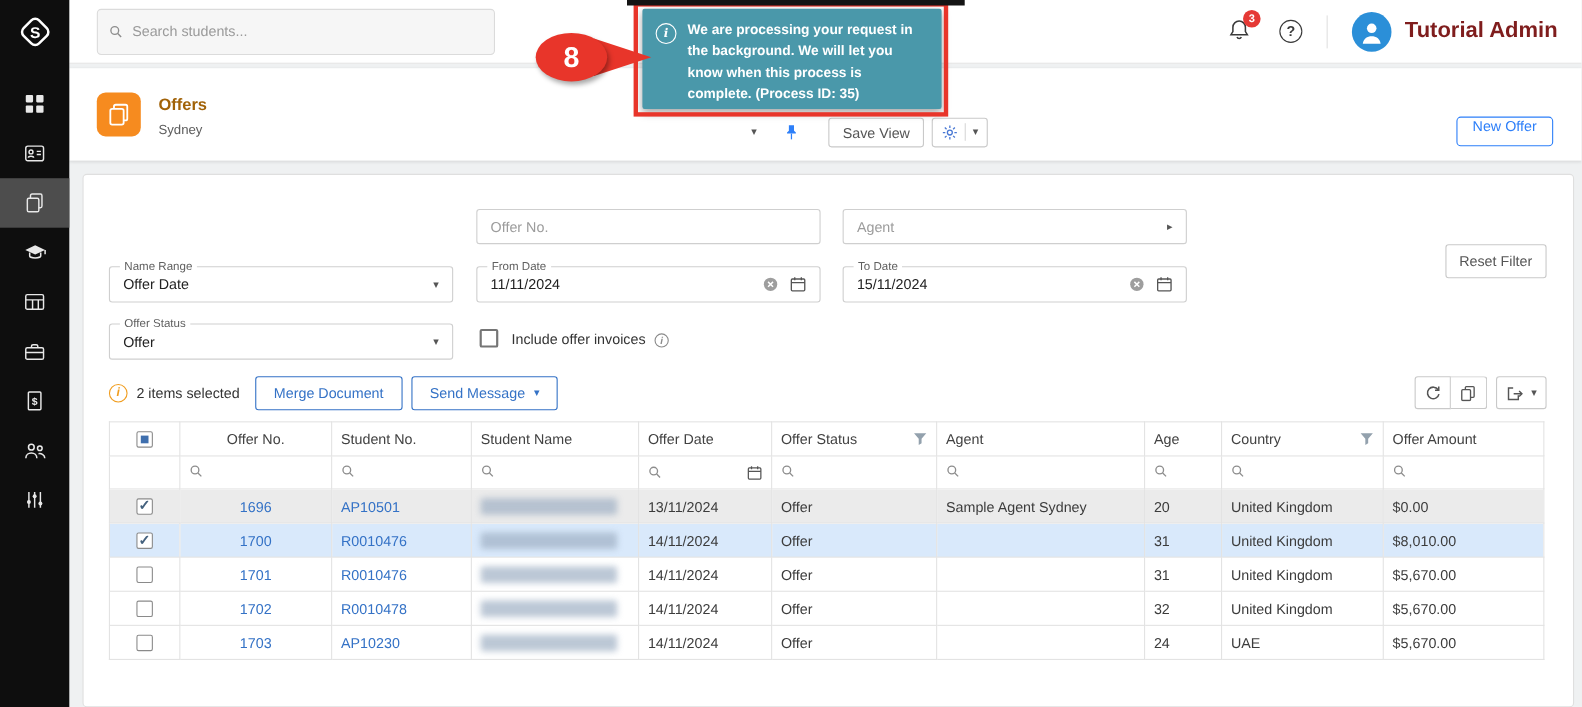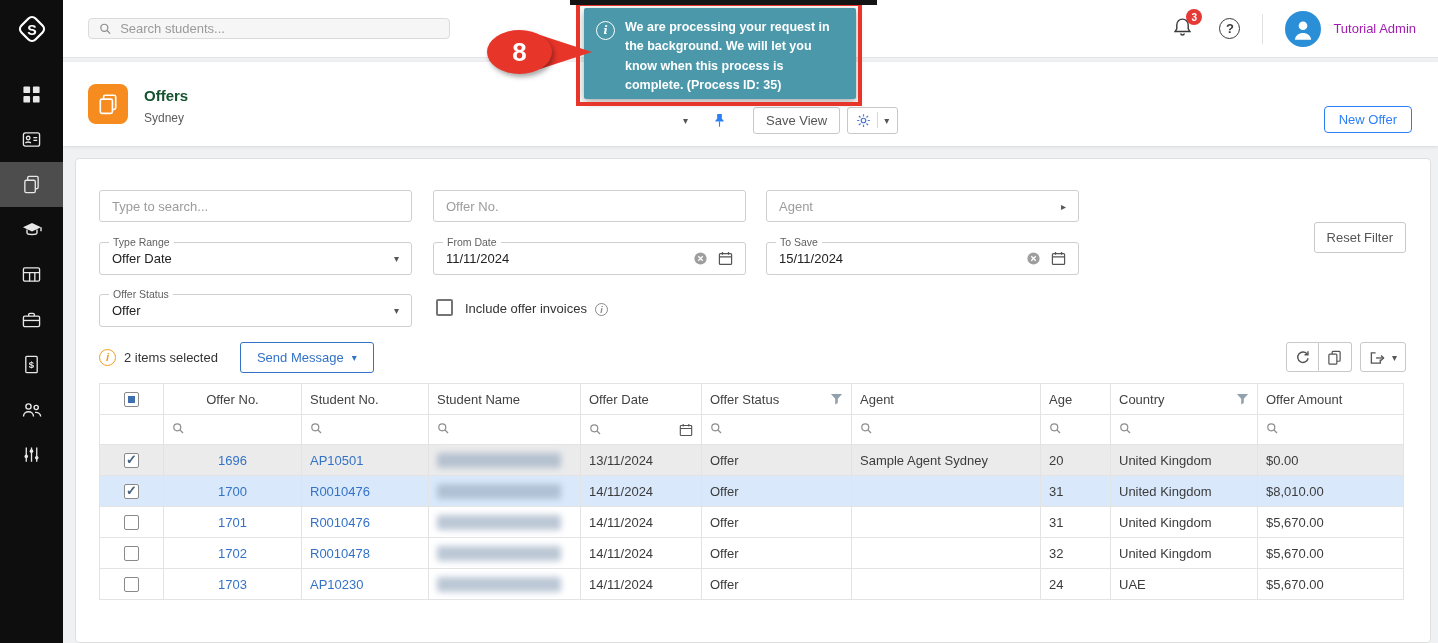--- a/index.html
+++ b/index.html
@@ -8,44 +8,44 @@
 
   
   .sidebar { position:absolute; left:0; top:0; width:63px; height:643px; background:#0e0e0e; z-index:6; }
   .logo-box { height:58px; display:flex; align-items:center; justify-content:center; }
   .nav { display:flex; flex-direction:column; margin-top:14px; }
   .nav-item { height:45px; display:flex; align-items:center; justify-content:center; cursor:pointer; }
   .nav-item.active { background:#4d4d4d; }
 
   
   .topbar { position:absolute; left:63px; top:0; right:0; height:58px; background:#fff; border-bottom:1px solid #e4e4e4; display:flex; align-items:center; z-index:2; }
-  .search-box { margin-left:25px; width:362px; height:21px; background:#f6f6f6; border:1px solid #dbdbdb; border-radius:4px; display:flex; align-items:center; gap:8px; padding:0 10px; }
+  .search-box { margin-left:25px; width:362px; height:42px; background:#f6f6f6; border:1px solid #dbdbdb; border-radius:4px; display:flex; align-items:center; gap:8px; padding:0 10px; }
   .search-box input { border:none; outline:none; background:transparent; font-size:13px; color:#555; width:100%; font-family:"Liberation Sans",sans-serif; }
   .search-box input::placeholder { color:#9a9a9a; }
   .topbar-right { margin-left:auto; display:flex; align-items:center; padding-right:22px; }
   .bell-wrap { position:relative; margin-right:26px; cursor:pointer; }
   .badge { position:absolute; top:-7px; right:-9px; width:16px; height:16px; border-radius:50%; background:#e53935; color:#fff; font-size:10px; font-weight:bold; display:flex; align-items:center; justify-content:center; }
   .help-circle { width:21px; height:21px; border:1.6px solid #3a3a3a; border-radius:50%; display:flex; align-items:center; justify-content:center; font-size:13px; font-weight:bold; color:#3a3a3a; cursor:pointer; margin-right:22px; }
   .tb-divider { width:1px; height:30px; background:#e0e0e0; margin-right:22px; }
   .avatar { width:36px; height:36px; border-radius:50%; background:#2b8fd8; display:flex; align-items:center; justify-content:center; overflow:hidden; margin-right:12px; cursor:pointer; }
-  .user-name { font-size:13px; color:#a21caf; font-weight:400; }
+  .user-name { font-size:20px; color:#7f1d1d; font-weight:700; }
 
   
   .page-head { position:absolute; left:63px; top:62px; right:0; height:84px; background:#fff; box-shadow:0 1px 3px rgba(0,0,0,.10); z-index:1; }
   .ph-icon { position:absolute; left:25px; top:22px; width:40px; height:40px; background:#f68b1f; border-radius:8px; display:flex; align-items:center; justify-content:center; }
-  .ph-title { position:absolute; left:81px; top:25px; font-size:15px; font-weight:bold; color:#14532d; }
+  .ph-title { position:absolute; left:81px; top:25px; font-size:15px; font-weight:bold; color:#a16207; }
   .ph-sub { position:absolute; left:81px; top:49px; font-size:12px; color:#5c5c5c; }
   .ph-controls { position:absolute; left:620px; top:44px; height:28px; display:flex; align-items:center; }
   .caret { font-size:10px; color:#555; }
   .pin-btn { margin-left:24px; cursor:pointer; display:flex; }
   .btn-plain { height:27px; border:1px solid #c9c9c9; background:#fff; color:#555; border-radius:3px; font-size:13px; display:inline-flex; align-items:center; padding:0 12px; gap:6px; cursor:pointer; font-family:"Liberation Sans",sans-serif; }
   .save-view { margin-left:26px; }
   .gear-btn { margin-left:7px; padding:0 8px; }
   .gear-divider { width:1px; height:16px; background:#d8d8d8; }
-  .new-offer { position:absolute; right:26px; top:44px; height:27px; border:1px solid #2d7ff9; color:#2d7ff9; background:#fff; border-radius:4px; font-size:13px; padding:0 14px; display:inline-flex; align-items:center; cursor:pointer; font-family:"Liberation Sans",sans-serif; }
+  .new-offer { position:absolute; right:26px; top:44px; height:27px; border:1px solid #2d7ff9; color:#2d7ff9; background:#fff; border-radius:4px; font-size:13px; padding:0 14px; display:inline-flex; cursor:pointer; font-family:"Liberation Sans",sans-serif; }
 
   
   .card { position:absolute; left:75px; top:158px; width:1356px; height:485px; background:#fff; border:1px solid #dfdfdf; border-radius:4px; z-index:1; }
   .f-input { position:absolute; height:32px; width:313px; border:1px solid #cfcfcf; border-radius:3px; background:#fff; display:flex; align-items:center; padding:0 12px; }
   .f-input input { border:none; outline:none; width:100%; font-size:13px; color:#444; font-family:"Liberation Sans",sans-serif; }
   .f-input input::placeholder { color:#9c9c9c; }
   .f-select { position:absolute; height:33px; width:313px; border:1px solid #cfcfcf; border-radius:3px; background:#fff; display:flex; align-items:center; padding:0 12px; cursor:pointer; }
   .f-select .fl-label { position:absolute; top:-7px; left:9px; background:#fff; padding:0 4px; font-size:10.5px; color:#5f5f5f; }
   .f-select .val { font-size:13px; color:#222; }
   .f-select .placeholder { color:#9c9c9c; }
@@ -229,59 +229,56 @@
       </button>
     </div>
 
     <button class="new-offer">
         <span>New Offer</span>
       </button>
   </section>
 
   <section class="card">
 
-    <div class="f-input" style="left:23px; top:31px;">
-      <input type="text" placeholder="Type to search..." style="">
-    </div>
     <div class="f-input" style="left:357px; top:31px;">
       <input type="text" placeholder="Offer No." style="">
     </div>
     <div class="f-select" style="left:690px; top:31px; height:32px;">
       <span class="val placeholder">Agent</span>
       <span class="f-right">
           <span class="caret">▸</span>
         </span>
     </div>
     <button class="btn-plain reset-btn">
         <span>Reset Filter</span>
       </button>
 
     <div class="f-select" style="left:23px; top:83px;">
-      <span class="fl-label">Type Range</span>
+      <span class="fl-label">Name Range</span>
       <span class="val">Offer Date</span>
       <span class="f-right">
           <span class="caret">▾</span>
         </span>
     </div>
     <div class="f-select" style="left:357px; top:83px;">
       <span class="fl-label">From Date</span>
       <span class="val">11/11/2024</span>
       <span class="f-right">
         <svg width="15" height="15" viewBox="0 0 16 16">
           <circle cx="8" cy="8" r="6.5" fill="#9e9e9e"></circle>
             <path d="M5.6 5.6l4.8 4.8M10.4 5.6l-4.8 4.8" stroke="#ffffff" stroke-width="1.4"></path>
         </svg>
         <svg width="15" height="15" viewBox="0 0 16 16">
           <rect x="1.5" y="2.8" width="13" height="11.5" rx="1" fill="none" stroke="#555555" stroke-width="1.3"></rect>
           <path d="M1.5 6.3h13M4.8 1v3M11.2 1v3" stroke="#555555" stroke-width="1.3"></path>
         </svg>
       </span>
     </div>
     <div class="f-select" style="left:690px; top:83px;">
-      <span class="fl-label">To Save</span>
+      <span class="fl-label">To Date</span>
       <span class="val">15/11/2024</span>
       <span class="f-right">
         <svg width="15" height="15" viewBox="0 0 16 16">
           <circle cx="8" cy="8" r="6.5" fill="#9e9e9e"></circle>
             <path d="M5.6 5.6l4.8 4.8M10.4 5.6l-4.8 4.8" stroke="#ffffff" stroke-width="1.4"></path>
         </svg>
         <svg width="15" height="15" viewBox="0 0 16 16">
           <rect x="1.5" y="2.8" width="13" height="11.5" rx="1" fill="none" stroke="#555555" stroke-width="1.3"></rect>
           <path d="M1.5 6.3h13M4.8 1v3M11.2 1v3" stroke="#555555" stroke-width="1.3"></path>
         </svg>
@@ -297,20 +294,23 @@
     </div>
     <div style="position:absolute; left:360px; top:140px; display:flex; align-items:flex-end; gap:12px;">
       <span class="chk"></span>
       <span style="color:#333;">Include offer invoices</span>
       <span class="inline-info" style="margin-left:-4px;">i</span>
     </div>
 
     <div class="selbar">
       <span class="warn-info">i</span>
       <span class="sel-text">2 items selected</span>
+      <button class="btn-blue">
+          <span>Merge Document</span>
+        </button>
       <button class="btn-blue" style="margin-left:8px;">
         <span>Send Message</span>
         <span class="caret" style="color:#3472c6;">▾</span>
       </button>
       <div class="sel-right">
         <span class="icon-btn first">
           <svg width="15" height="15" viewBox="0 0 16 16">
             <path d="M13.2 4.6A5.6 5.6 0 1 0 14 8.8" fill="none" stroke="#555555" stroke-width="1.5"></path>
             <path d="M13.8 1.4v3.6h-3.6" fill="none" stroke="#555555" stroke-width="1.5"></path>
           </svg>

